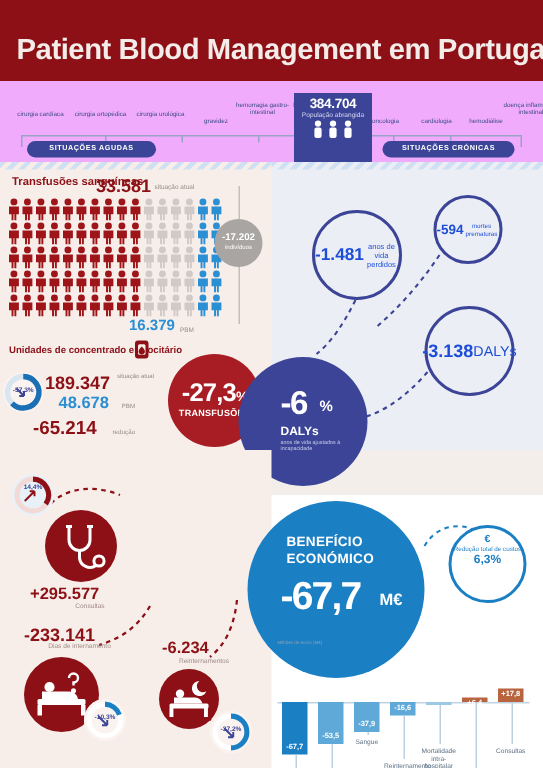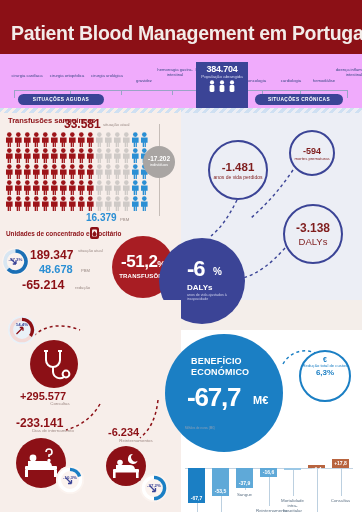--- a/index.html
+++ b/index.html
@@ -98,21 +98,21 @@
   .big-red{
     position:absolute;left:112px;top:128px;width:62px;height:62px;border-radius:50%;
     background:#a81d23;color:#fff;text-align:center;
   }
   .big-red .bn{font-size:17px;font-weight:bold;margin-top:16px;letter-spacing:-.5px;}
   .big-red .bp{font-size:9px;font-weight:bold;}
   .big-red .bl{font-size:6px;font-weight:bold;margin-top:1px;letter-spacing:.2px;}
 
   
   .ring{position:absolute;border-radius:50%;border:2.2px solid #3b4496;
-    color:#7f1d1d;text-align:center;display:flex;flex-direction:column;
+    color:#1d4ed8;text-align:center;display:flex;flex-direction:row;
     align-items:center;justify-content:center;}
   .r-anos{left:27px;top:32px;width:56px;height:56px;}
   .r-anos .rn{font-size:11.5px;font-weight:bold;}
   .r-anos .rs{font-size:5px;line-height:6px;margin-top:1px;}
   .r-mortes{left:108px;top:22px;width:42px;height:42px;}
   .r-mortes .rn{font-size:9px;font-weight:bold;}
   .r-mortes .rs{font-size:4.2px;line-height:5px;}
   .r-dalys{left:102px;top:96px;width:56px;height:56px;}
   .r-dalys .rn{font-size:12px;font-weight:bold;}
   .r-dalys .rs{font-size:9.5px;margin-top:1px;}
@@ -757,21 +757,21 @@
 
     <div class="v-atual">189.347</div>
     <div class="v-atual-s">situação atual</div>
     <div class="v-pbm">48.678</div>
     <div class="v-pbm-s">PBM</div>
     <div class="v-red">-65.214</div>
     <div class="v-red-s">redução</div>
 
     <div class="big-red">
       <div class="bn">
-        <span>-51,2</span><span class="bp">%</span>
+        <span>-27,3</span><span class="bp">%</span>
       </div>
       <div class="bl">TRANSFUSÕES</div>
     </div>
   </div>
 
   <div class="q q2">
     <div class="zig"></div>
 
     <svg class="q" style="left:0;top:0;width:181px;height:192px">
       <path d="M56 92 C48 108 40 120 30 128" stroke="#3b4496" stroke-width="1.4" fill="none" stroke-dasharray="3 3"></path>

